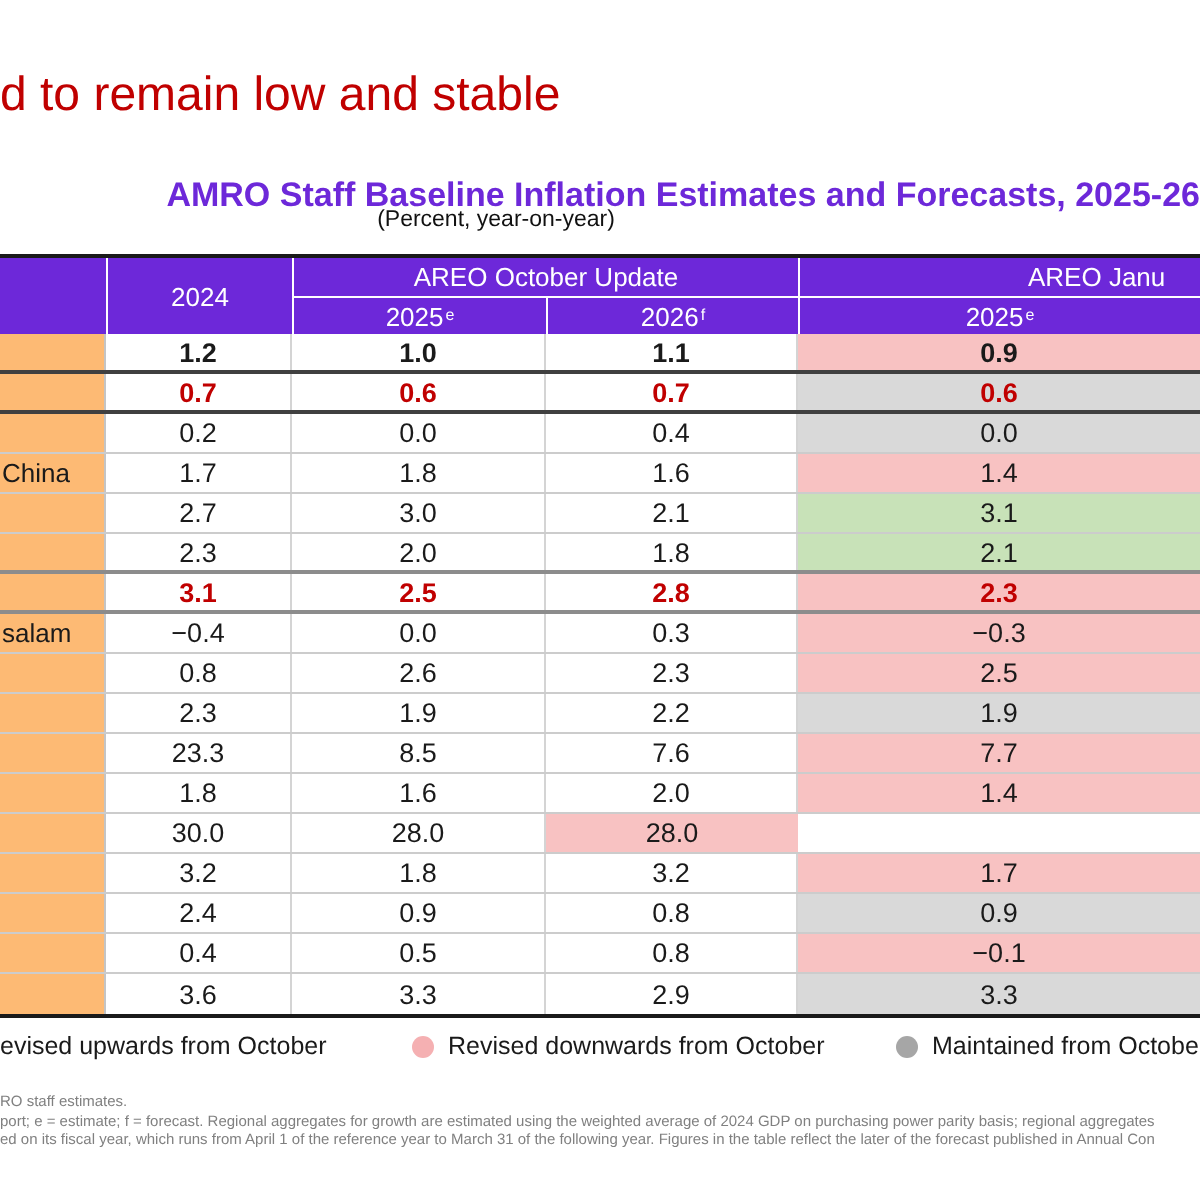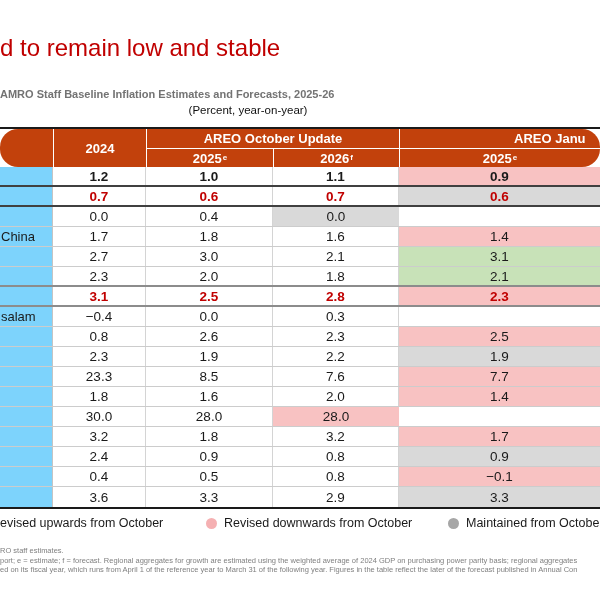--- a/index.html
+++ b/index.html
@@ -7,37 +7,37 @@
     position:relative;width:600px;height:600px;background:#ffffff;
     overflow:hidden;font-family:"Liberation Sans",sans-serif;color:#1a1a1a;
   }
   
   .headline{
     position:absolute;left:0;top:34px;font-size:24px;line-height:28px;
     color:#C00000;white-space:nowrap;
   }
   
   .tbl-title{
-    position:absolute;left:0;top:88px;width:600px;text-align:left;
-    font-size:11px;font-weight:bold;color:#737373;
+    position:absolute;left:0;top:88px;width:600px;text-align:right;
+    font-size:17px;font-weight:bold;color:#6d28d9;
   }
   .tbl-subtitle{
     position:absolute;left:0;top:104px;width:496px;text-align:center;
     font-size:11.5px;color:#111;
   }
   
   .tbl{
     position:absolute;left:0;top:127px;width:600px;
     border-top:2px solid #1a1a1a;border-bottom:2px solid #1a1a1a;
   }
   .thead{
     display:grid;
     grid-template-columns:53px 93px 127px 126px 1fr;
     grid-template-rows:19px 19px;
-    background:#c2410c;color:#ffffff;font-weight:bold;font-size:13px;border-radius:18px;
+    background:#6d28d9;color:#ffffff;font-weight:normal;font-size:13px;
   }
   .thead > div{display:flex;align-items:center;justify-content:center;}
   .h-names{grid-column:1;grid-row:1/3;}
   .h-2024{grid-column:2;grid-row:1/3;border-left:1px solid #fff;}
   .h-oct-group{grid-column:3/5;grid-row:1;border-left:1px solid #fff;}
   .h-jan-group{grid-column:5;grid-row:1;border-left:1px solid #fff;justify-content:flex-start !important;padding-left:114px;white-space:nowrap;}
   .h-sub{grid-row:2;border-top:1px solid #fff;}
   .h-oct25{grid-column:3;border-left:1px solid #fff;}
   .h-oct26{grid-column:4;border-left:1px solid #fff;}
   .h-jan25{grid-column:5;border-left:1px solid #fff;}
@@ -46,21 +46,21 @@
     display:grid;height:20px;box-sizing:border-box;
     grid-template-columns:53px 93px 127px 126px 1fr;
     border-bottom:1px solid #cccccc;
     font-size:13.5px;
   }
   .trow:last-child{border-bottom:none;}
   .trow.divider-dark{border-bottom:2px solid #404040;}
   .trow.divider-gray{border-bottom:2px solid #8c8c8c;}
   .td{display:flex;align-items:center;justify-content:center;box-sizing:border-box;background:#fff;}
   .td.name{
-    background:#7dd3fc;justify-content:flex-start;padding-left:1px;
+    background:#fdba74;justify-content:flex-start;padding-left:1px;
     font-size:13px;border-right:1px solid #c4c4c4;overflow:hidden;white-space:nowrap;
   }
   .td.c1,.td.c2,.td.c3{border-right:1px solid #d4d4d4;text-align:center;}
   .trow.bold .td{font-weight:bold;}
   .trow.redbold .td{font-weight:bold;color:#C00000;}
   .trow.redbold .td.name{color:#1a1a1a;}
   .td.jan.pink{background:#F8C2C2;}
   .td.jan.green{background:#C8E2B8;}
   .td.jan.gray{background:#D9D9D9;}
   
@@ -115,20 +115,21 @@
         </div>
         <div class="trow redbold divider-dark">
           <div class="td name"></div>
           <div class="td c1">0.7</div>
           <div class="td c2">0.6</div>
           <div class="td c3">0.7</div>
           <div class="td jan gray">0.6</div>
         </div>
         <div class="trow ">
           <div class="td name"></div>
+          <div class="td c1">0.2</div>
           <div class="td c2">0.0</div>
           <div class="td c3">0.4</div>
           <div class="td jan gray">0.0</div>
         </div>
         <div class="trow ">
           <div class="td name">China</div>
           <div class="td c1">1.7</div>
           <div class="td c2">1.8</div>
           <div class="td c3">1.6</div>
           <div class="td jan pink">1.4</div>
@@ -152,20 +153,21 @@
           <div class="td c1">3.1</div>
           <div class="td c2">2.5</div>
           <div class="td c3">2.8</div>
           <div class="td jan pink">2.3</div>
         </div>
         <div class="trow ">
           <div class="td name">salam</div>
           <div class="td c1">−0.4</div>
           <div class="td c2">0.0</div>
           <div class="td c3">0.3</div>
+          <div class="td jan pink">−0.3</div>
         </div>
         <div class="trow ">
           <div class="td name"></div>
           <div class="td c1">0.8</div>
           <div class="td c2">2.6</div>
           <div class="td c3">2.3</div>
           <div class="td jan pink">2.5</div>
         </div>
         <div class="trow ">
           <div class="td name"></div>

